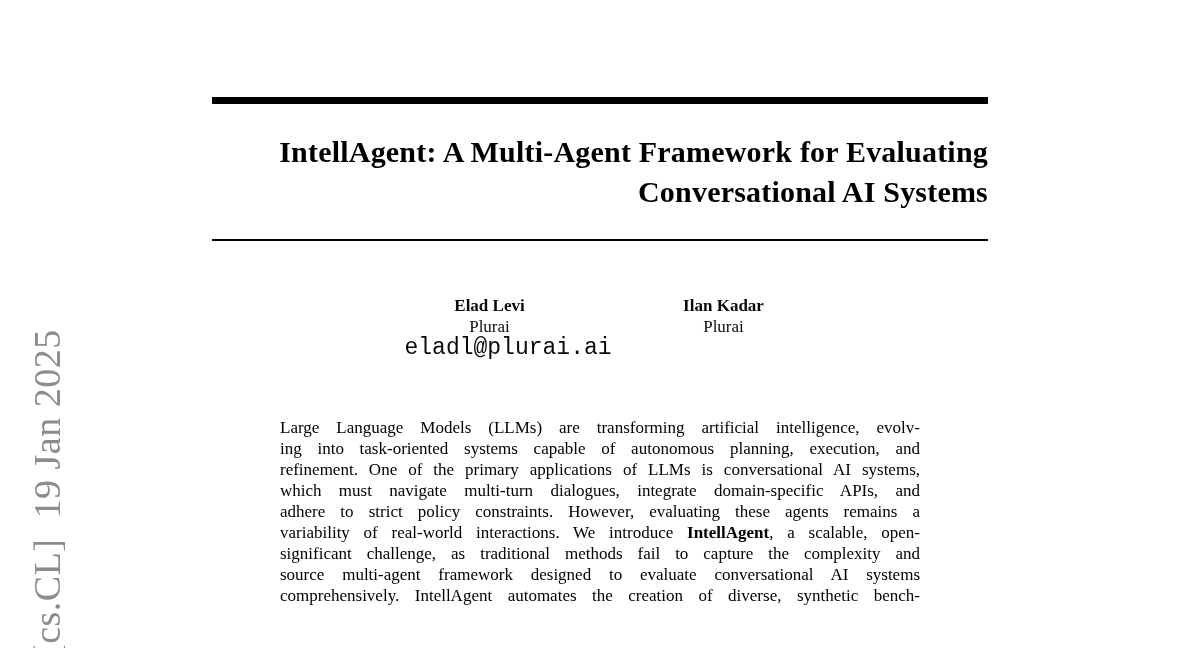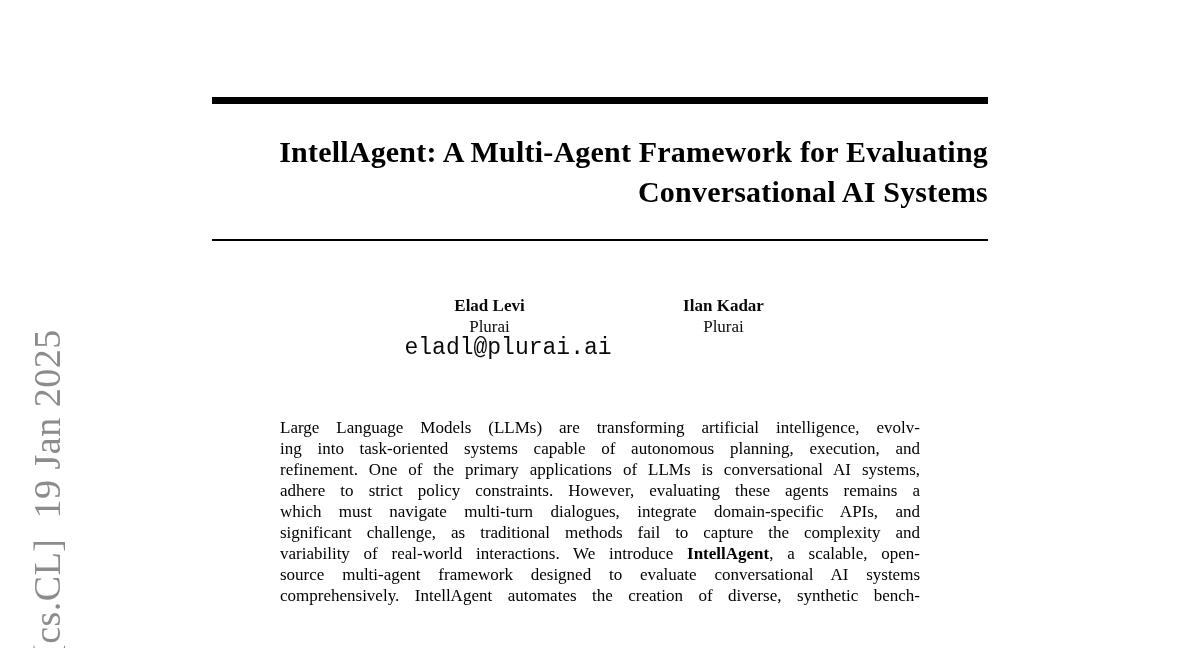--- a/index.html
+++ b/index.html
@@ -128,22 +128,22 @@
       <div class="author-name">Ilan Kadar</div>
       <div class="author-affil">Plurai</div>
     </div>
   </div>
 
   <div class="abstract">
     <div class="abstract-body">
         <div class="abs-line">Large Language Models (LLMs) are transforming artificial intelligence, evolv-</div>
         <div class="abs-line">ing into task-oriented systems capable of autonomous planning, execution, and</div>
         <div class="abs-line">refinement. One of the primary applications of LLMs is conversational AI systems,</div>
+        <div class="abs-line">which must navigate multi-turn dialogues, integrate domain-specific APIs, and</div>
         <div class="abs-line">adhere to strict policy constraints. However, evaluating these agents remains a</div>
-        <div class="abs-line">which must navigate multi-turn dialogues, integrate domain-specific APIs, and</div>
+        <div class="abs-line">variability of real-world interactions. We introduce <b>IntellAgent</b>, a scalable, open-</div>
         <div class="abs-line">significant challenge, as traditional methods fail to capture the complexity and</div>
-        <div class="abs-line">variability of real-world interactions. We introduce <b>IntellAgent</b>, a scalable, open-</div>
         <div class="abs-line">source multi-agent framework designed to evaluate conversational AI systems</div>
         <div class="abs-line">comprehensively. IntellAgent automates the creation of diverse, synthetic bench-</div>
       </div>
   </div>
 
 </div>
 
 </body></html>

